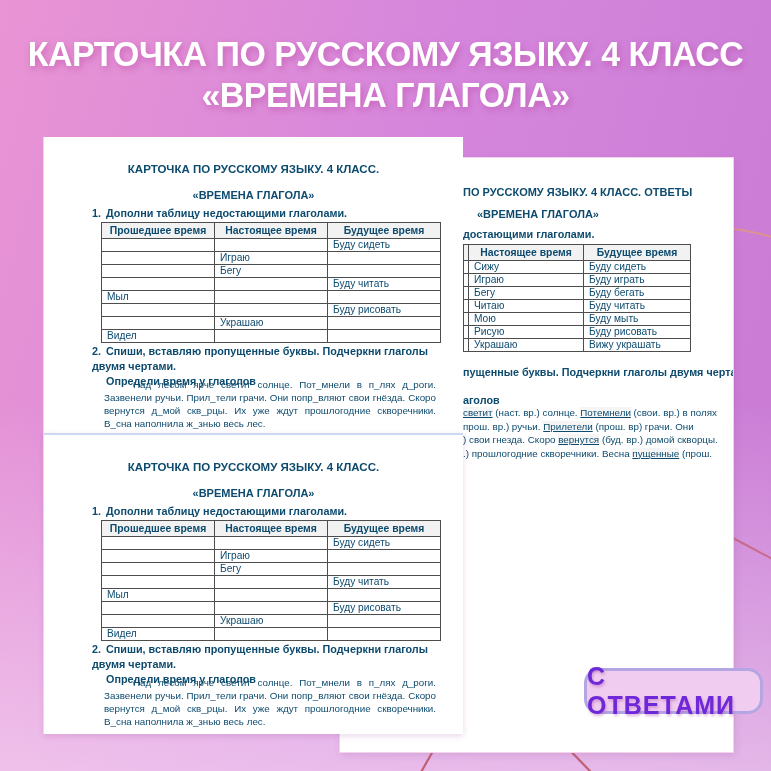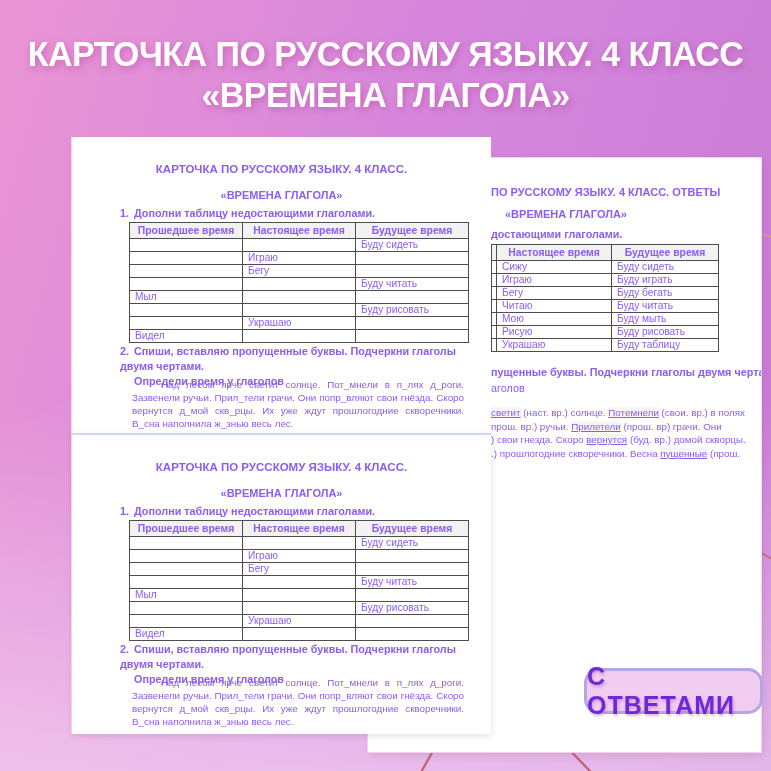--- a/index.html
+++ b/index.html
@@ -15,21 +15,21 @@
   .main-title {
     position:absolute; top:33px; left:0; right:0; z-index:3;
     text-align:center; color:#ffffff; font-weight:bold;
     font-size:35px; line-height:41px; letter-spacing:-0.5px;
     text-shadow: 2px 3px 6px rgba(186,73,162,0.55);
     transform:scaleX(0.97);
   }
 
   
   .page {
-    position:absolute; background:#ffffff; color:#8b5cf6; overflow:hidden;margin-left:28px;
+    position:absolute; background:#ffffff; color:#0c4a6e; overflow:hidden;
   }
   #answers-page {
     left:340px; top:158px; width:393px; height:594px; z-index:1;
     box-shadow: 0 0 0 1px #f3d2ec, 2px 3px 8px rgba(140,60,140,0.18);
   }
   #ws-page-1 {
     left:44px; top:137px; width:419px; height:296px; z-index:2;
     border-bottom:1px solid #f0d6ee;
     box-shadow: -1px 0 0 #f3d2ec, 0 1px 0 rgba(160,120,200,0.2);
   }
@@ -66,21 +66,21 @@
   .ans-content { position:absolute; left:123px; top:0; width:270px; }
   .ans-content > div { position:absolute; white-space:nowrap; }
   .ans-title  { top:28px; left:0; font-weight:bold; font-size:11px; }
   .ans-sub    { top:50px; left:14px; font-weight:bold; font-size:11px; }
   .ans-t1     { top:70px; left:0; font-weight:bold; font-size:10.8px; }
   .ans-table  { position:absolute; top:86px; left:0; width:216px; }
   .ans-table th:first-child, .ans-table td:first-child { width:4px; padding:0; border-right:1px solid #4d4d4d; }
   .ans-table th:nth-child(2) { width:104px; }
   .ans-table th:nth-child(3) { width:96px; }
   .ans-t2a    { top:208px; left:0; font-weight:bold; font-size:10.8px; }
-  .ans-t2b    { top:224px; left:0; font-weight:normal; font-size:10.8px; }
+  .ans-t2b    { top:236px; left:0; font-weight:bold; font-size:10.8px; }
   .ans-para   { top:248px; left:0; font-size:9.8px; line-height:13.5px; }
   .ans-line   { white-space:nowrap; }
   .ans-line .u{ text-decoration:underline; background:rgba(0,0,0,0.04); }
 
   
   .badge {
     position:absolute; left:584px; top:668px; width:179px; height:46px; z-index:4;
     background:#f0ccf0; border:3px solid #b3a6e3; border-radius:15px;
     box-sizing:border-box; display:flex; align-items:center; justify-content:center;
     color:#6d28d9; font-weight:bold; font-size:25px; letter-spacing:1px;
@@ -156,21 +156,21 @@
             <td>Буду мыть</td>
           </tr>
           <tr>
             <td></td>
             <td>Рисую</td>
             <td>Буду рисовать</td>
           </tr>
           <tr>
             <td></td>
             <td>Украшаю</td>
-            <td>Буду таблицу</td>
+            <td>Вижу украшать</td>
           </tr>
         </tbody>
       </table>
   </div>
 
   <div class="page" id="ws-page-1">
   <div class="ws-title">КАРТОЧКА ПО РУССКОМУ ЯЗЫКУ. 4 КЛАСС.</div>
   <div class="ws-subtitle">«ВРЕМЕНА ГЛАГОЛА»</div>
   <div class="ws-task ws-task1">
     <span class="num">1.</span><span>Дополни таблицу недостающими глаголами.</span>

